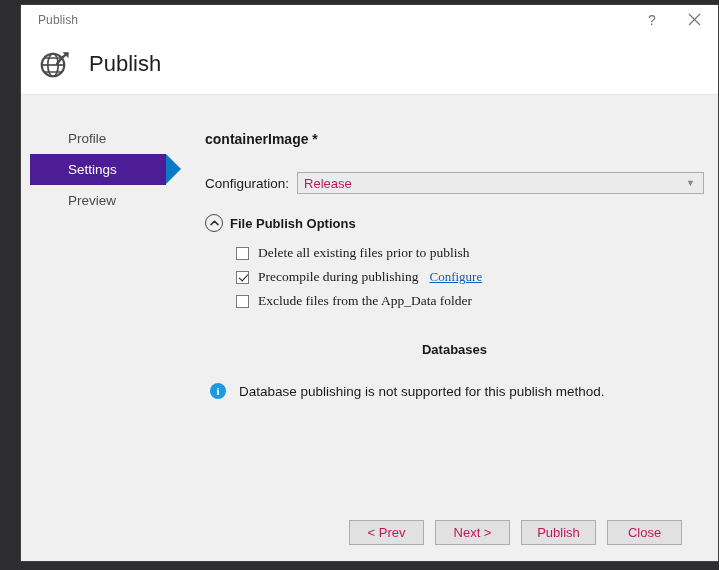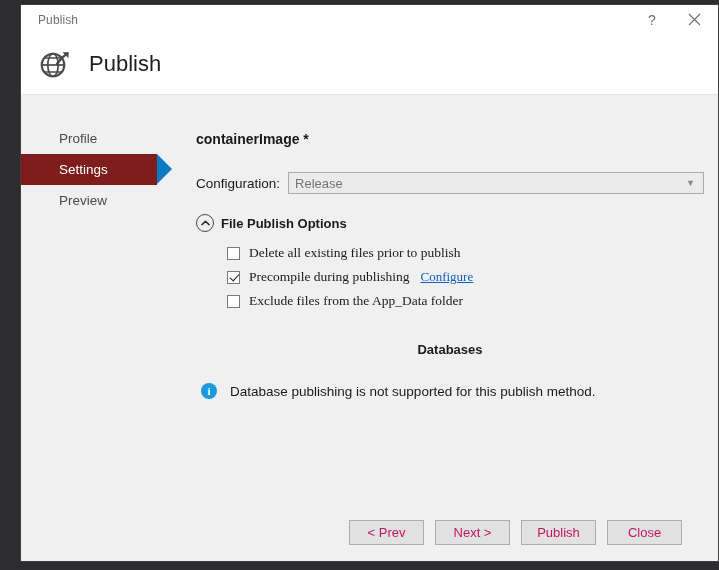--- a/index.html
+++ b/index.html
@@ -87,36 +87,37 @@
     background: #f0f0f0;
     position: relative;
   }
 
   
   #sidebar {
     width: 175px;
     flex: 0 0 auto;
     padding-top: 28px;
     box-sizing: border-box;
+    margin-left: 9px;
   }
   .nav-item {
     height: 31px;
     display: flex;
     align-items: center;
     position: relative;
     margin-bottom: 0px;
     cursor: default;
   }
   .nav-item .nav-label {
     font-size: 13.5px;
     color: #4a4a4a;
     padding-left: 38px;
   }
   .nav-item.selected {
-    background: #7f1d1d;
+    background: #4c1d95;
     width: 136px;
     margin-left: 0;
   }
   .nav-item.selected .nav-label { color: #ffffff; }
   .nav-item.selected::after {
     content: "";
     position: absolute;
     left: 136px;
     top: 0;
     width: 0;
@@ -156,21 +157,21 @@
     background: #ebebeb;
     border: 1px solid #acacac;
     display: flex;
     align-items: center;
     box-sizing: border-box;
     position: relative;
     cursor: default;
   }
   .combo-value {
     font-size: 13px;
-    color: #737373;
+    color: #be185d;
     padding-left: 6px;
   }
   .combo-arrow {
     position: absolute;
     right: 8px;
     top: 50%;
     transform: translateY(-50%);
     color: #858585;
     font-size: 9px;
     line-height: 1;

